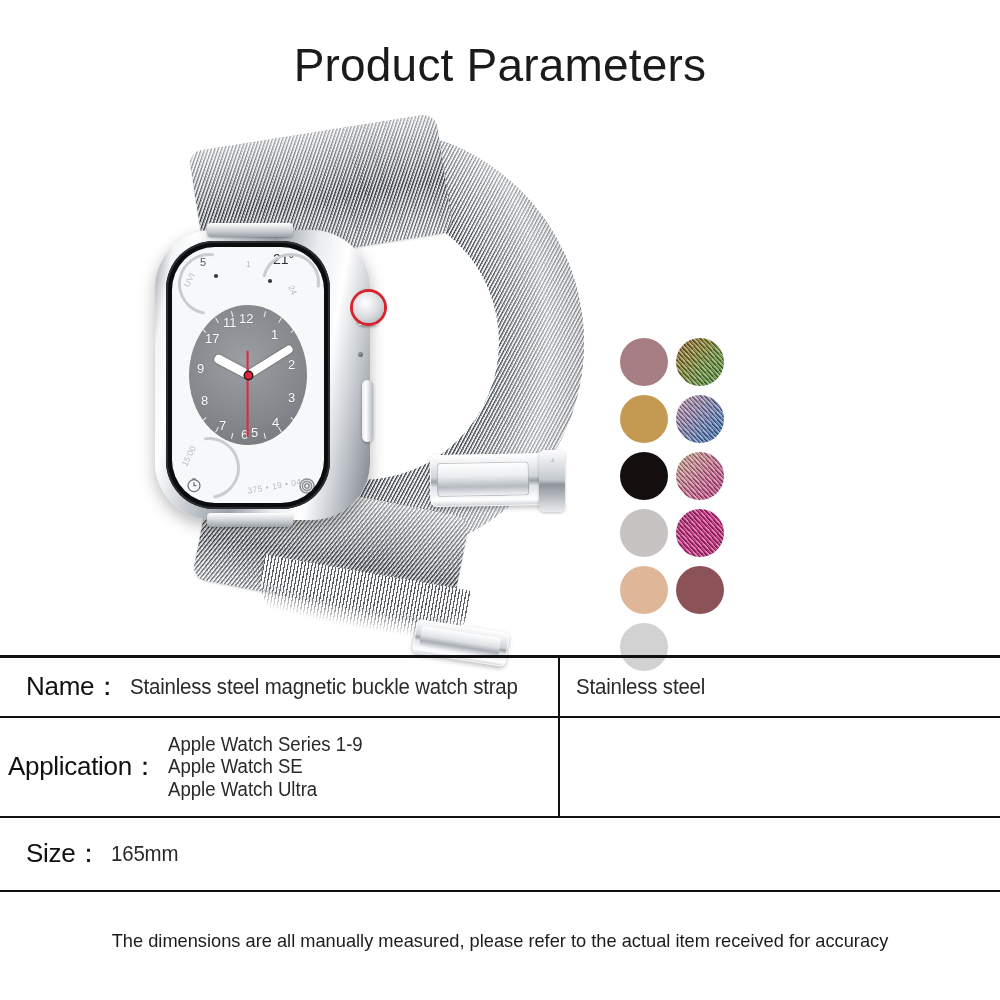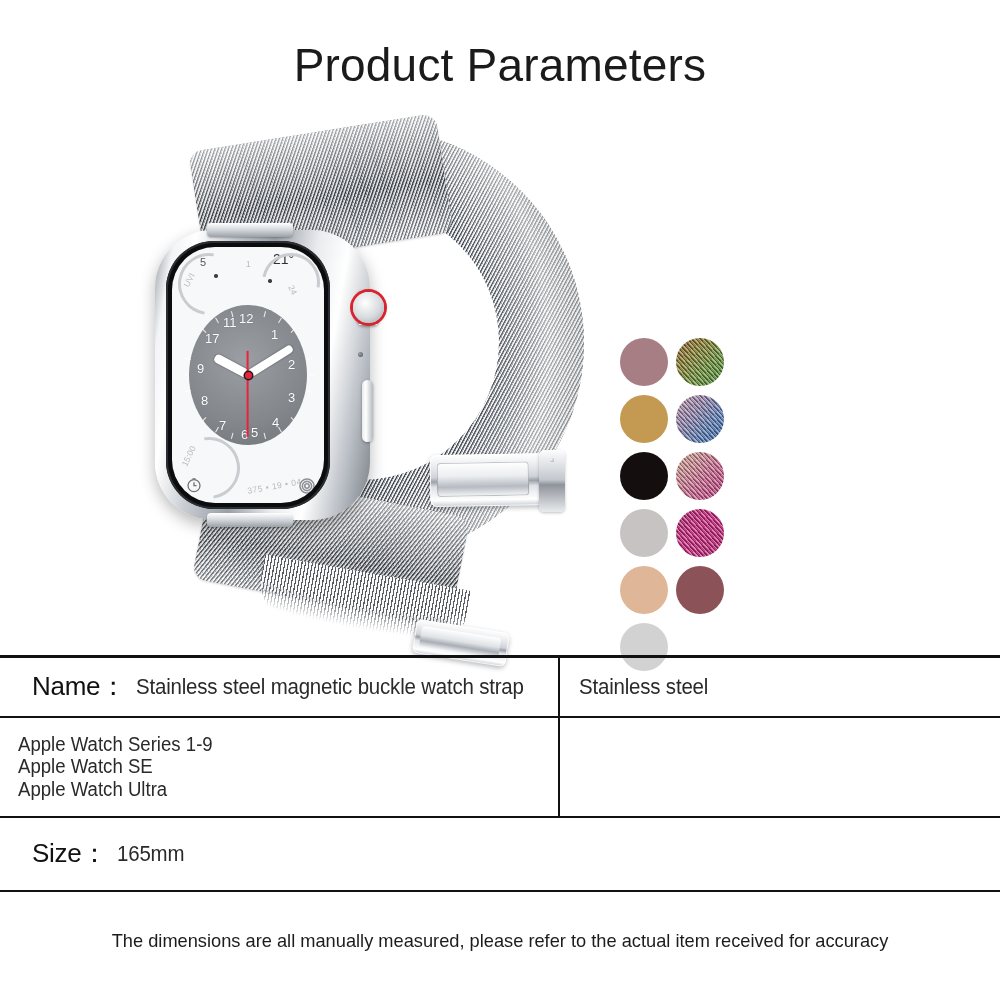--- a/index.html
+++ b/index.html
@@ -255,21 +255,21 @@
         rgba(0,0,0,.30) 1.1px 2.2px,
         rgba(255,255,255,.10) 2.2px 3.2px);
   }
 
   
   .table { position:absolute; left:0; top: 655px; width: 1000px; }
   .rule { width: 1000px; height: 2.5px; background:#111; }
   .rule-thin { width: 1000px; height: 2px; background:#111; }
   .row { position: relative; display:flex; }
   .cell { position:relative; display:flex; align-items:center; }
-  .cell-l { width: 558px; padding-left: 26px; margin-left: 6px; }
+  .cell-l { width: 558px; padding-left: 26px; }
   .cell-r { width: 442px; padding-left: 8px; }
   .vline { position:absolute; left:558px; width:2px; background:#111; }
   .lbl {
     font-size: 26px; color:#111; font-weight:400;
     font-family:"Liberation Sans", sans-serif;
     white-space: nowrap; letter-spacing:-0.3px;
   }
   .val {
     font-size: 22px; color:#2a2a2a; font-weight:300;
     font-family:"Liberation Sans", sans-serif;
@@ -431,20 +431,21 @@
       <div class="cell cell-r">
         <span class="val">Stainless steel</span>
       </div>
     </div>
 
     <div class="rule-thin"></div>
 
     <div class="row row-weight">
       <div class="vline" style="top:0; height:98px;"></div>
       <div class="cell cell-r">
+        <span class="lbl">Application：</span>
         <span class="app-list">
           <span>Apple Watch Series 1-9</span>
           <span>Apple Watch SE</span>
           <span>Apple Watch Ultra</span>
         </span>
       </div>
     </div>
 
     <div class="rule-thin"></div>
 

